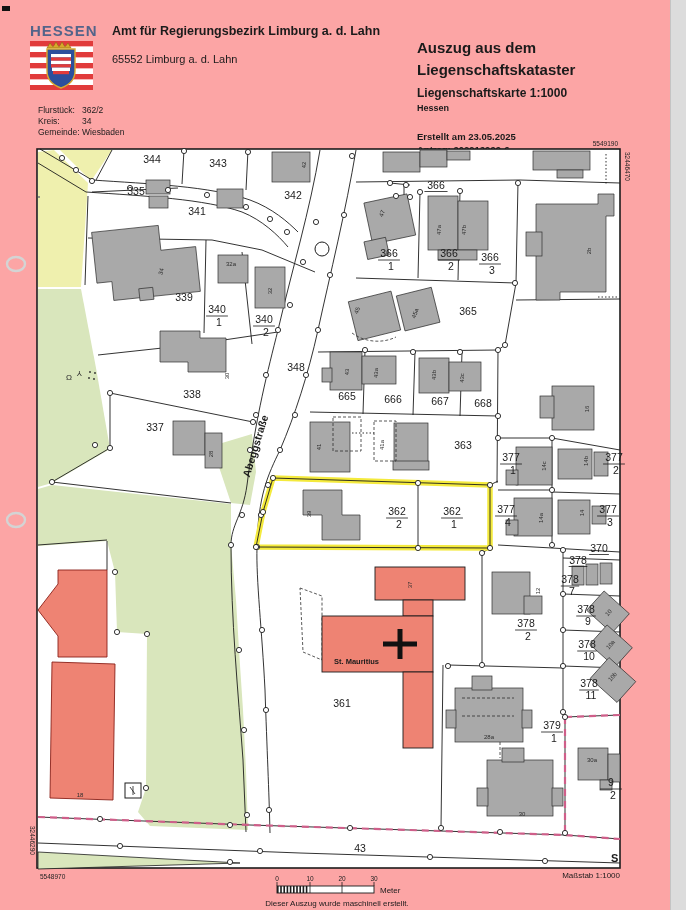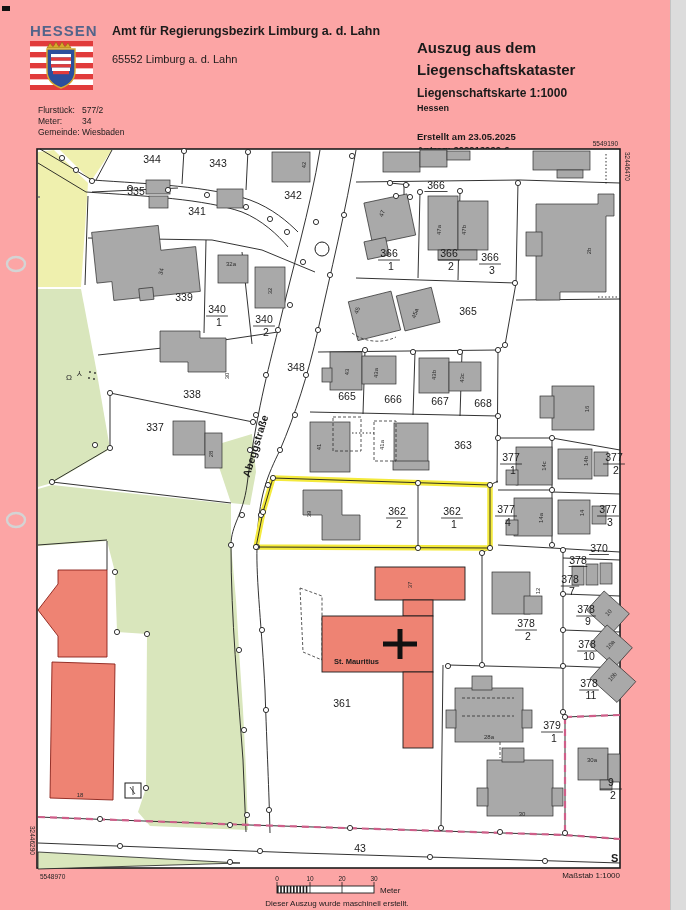--- a/index.html
+++ b/index.html
@@ -80,24 +80,24 @@
       <div>Antrag: 202913999-6</div>
     </div>
   </div>
 
   <div class="inforow">
     <div class="cols">
       <table>
           <tbody>
         <tr>
               <td class="lab">Flurstück:</td>
-              <td>577/2</td>
+              <td>362/2</td>
             </tr>
         <tr>
-              <td class="lab">Meter:</td>
+              <td class="lab">Kreis:</td>
               <td>34</td>
             </tr>
         <tr>
               <td class="lab">Gemeinde:</td>
               <td>Wiesbaden</td>
             </tr>
       </tbody>
         </table>
     </div>
   </div>

